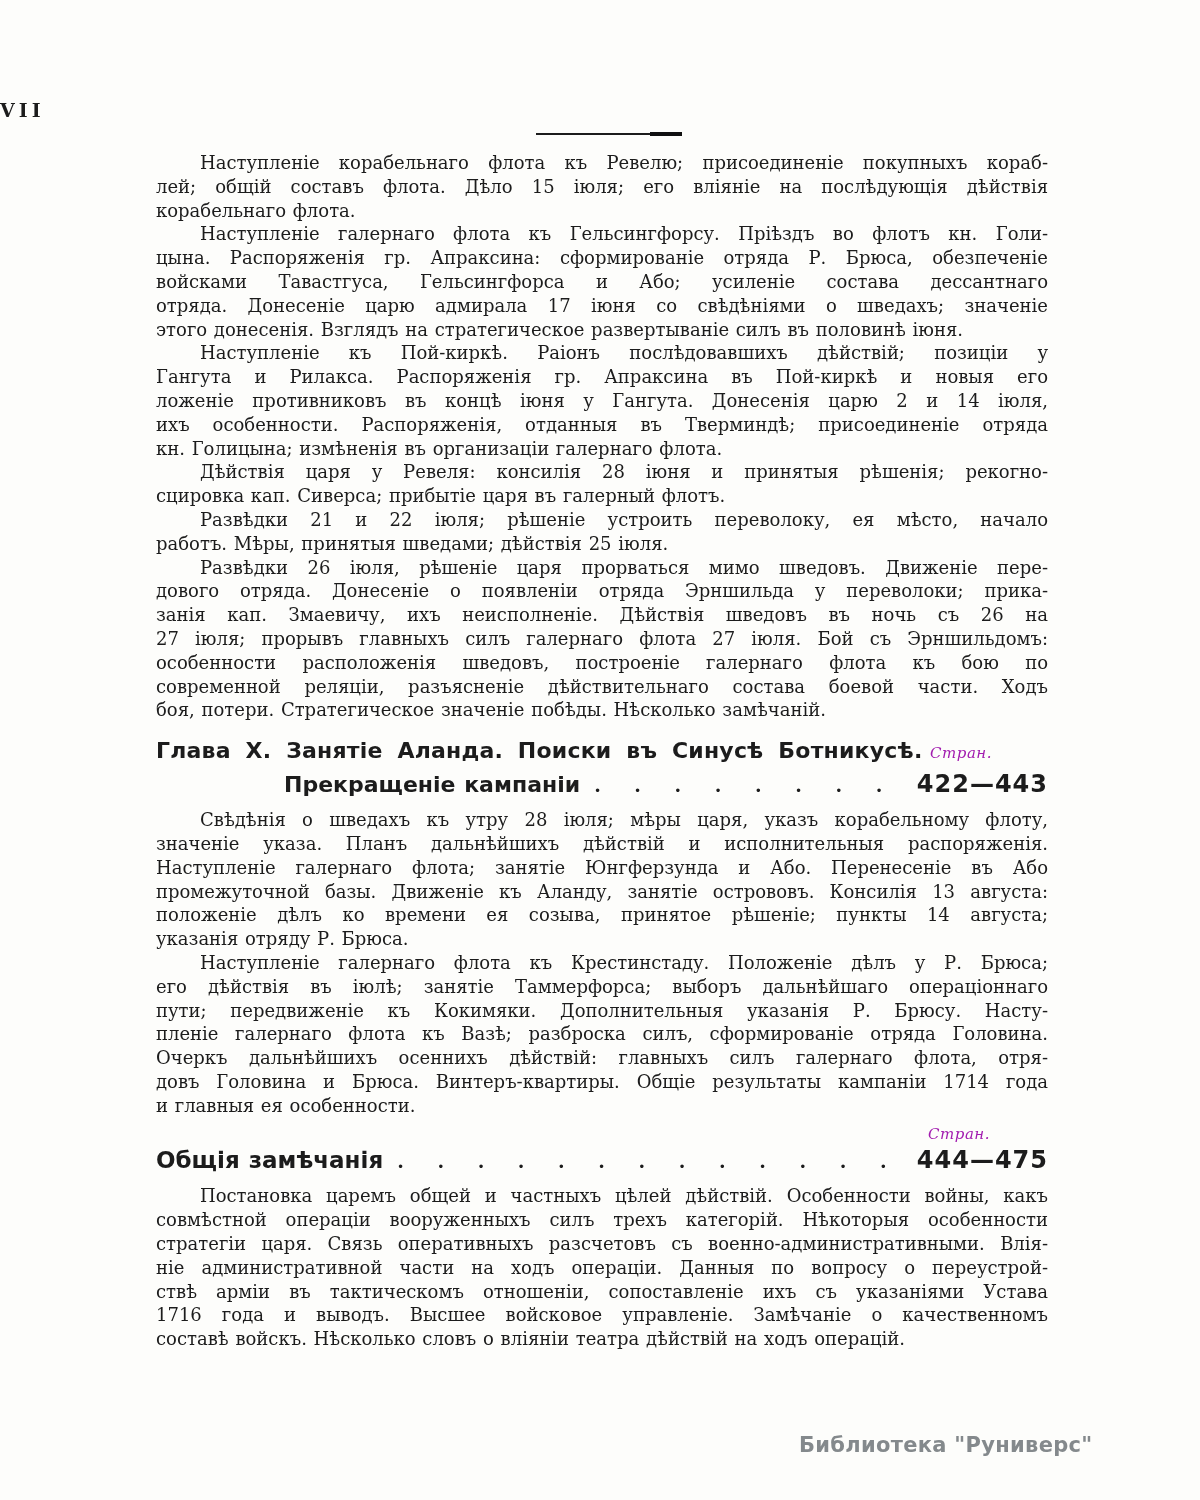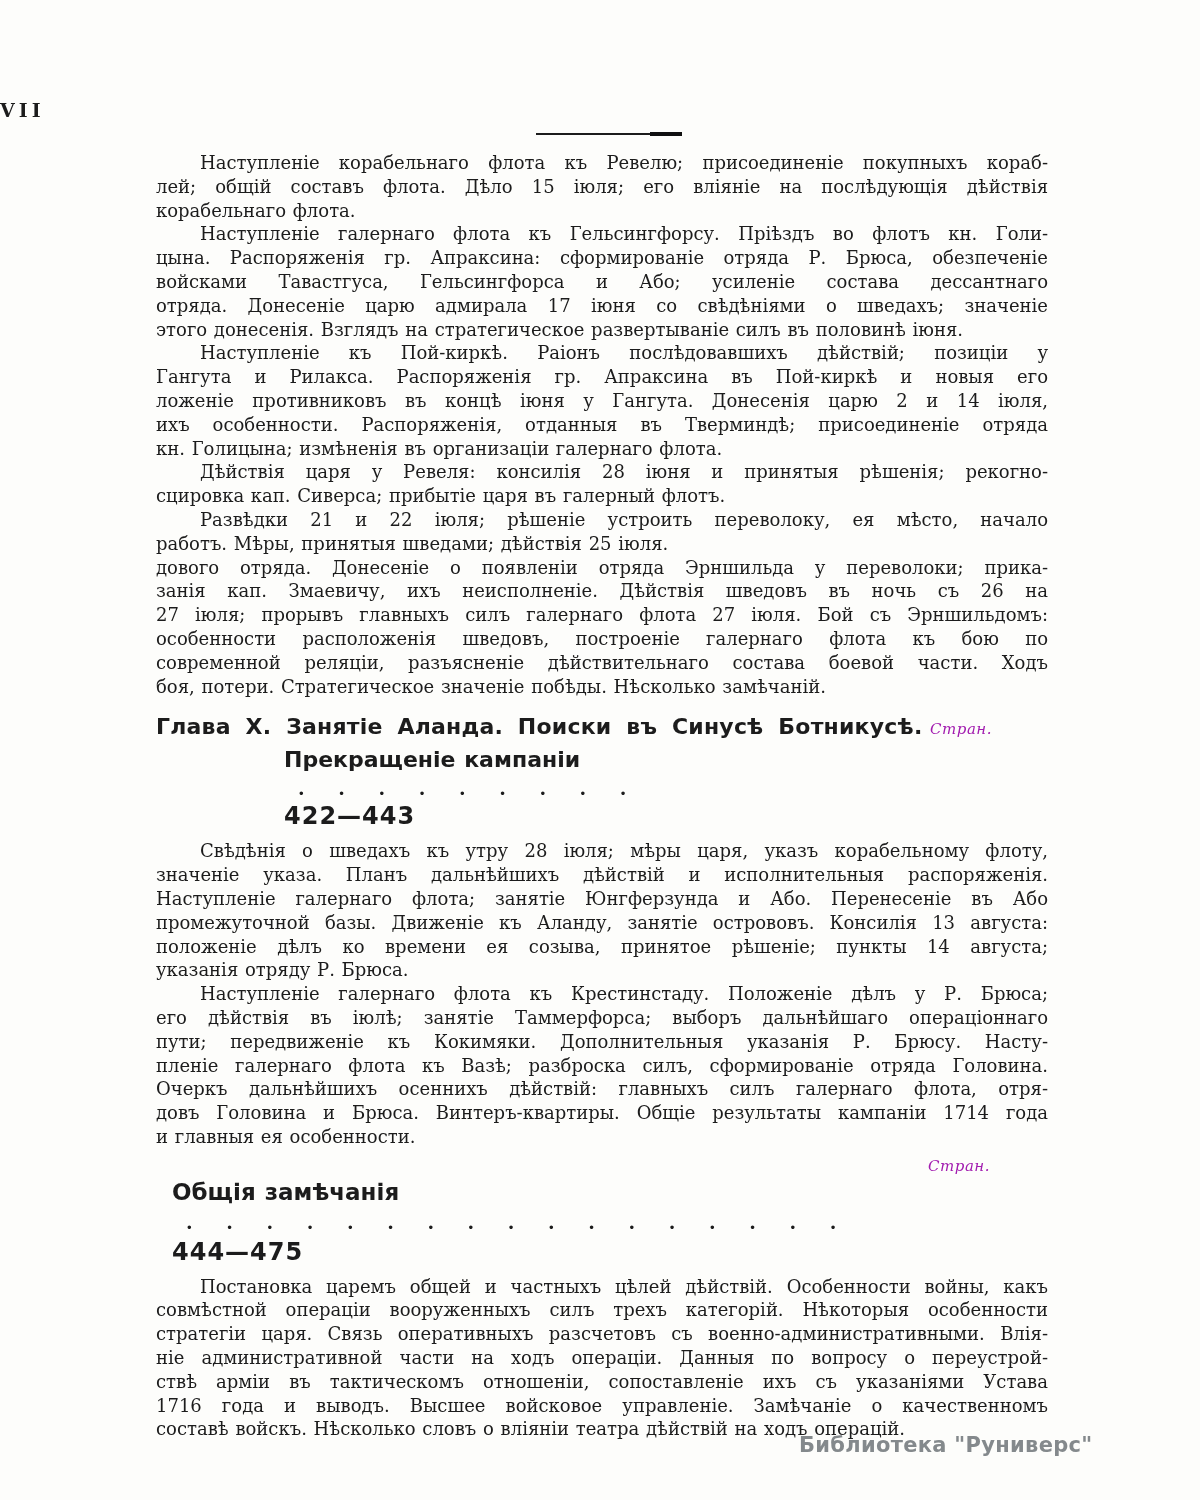--- a/index.html
+++ b/index.html
@@ -46,35 +46,35 @@
   .ch-row1 .title1 { flex:1; }
   .stran {
     font-family:"DejaVu Serif", serif; font-weight:normal; font-style:italic;
     font-size:15px; letter-spacing:0.5px; word-spacing:normal;
     color:#a21caf;
   }
   .ch-row1 .stran { margin-right:56px; }
   .ch-row2 {
     display:flex; align-items:baseline;
     padding-left:128px; margin-top:3px; margin-bottom:9px;
-    font-size:22px; line-height:28px;flex-direction:column;
+    font-size:22px; line-height:28px;
   }
   .leader {
     flex:1; overflow:hidden; white-space:nowrap;
     font-family:"DejaVu Serif", serif; font-weight:bold;
     font-size:19px; word-spacing:27px; padding:0 14px;
   }
   .range { font-size:24px; letter-spacing:1px; white-space:nowrap; }
 
   .stran-row { text-align:right; padding-right:58px; margin-top:7px; line-height:20px; }
   .gr-row {
     display:flex; align-items:baseline;
-    margin:1px 16px 8px;
+    margin:1px 0 8px;
     font-family:"DejaVu Sans", sans-serif; font-weight:bold;
-    font-size:23px; line-height:30px;flex-direction:column;
+    font-size:23px; line-height:30px;
   }
   .watermark {
     position:absolute; left:799px; top:1433px;
     font-family:"DejaVu Sans", sans-serif; font-weight:bold;
     font-size:21px; letter-spacing:0.3px;
     color:#84898c;
   }
 </style>
 </head>
 <body>
@@ -105,20 +105,21 @@
       </div>
     <div class="para">
         <div class="line first">Дѣйствія царя у Ревеля: консилія 28 іюня и принятыя рѣшенія; рекогно-</div>
         <div class="line last">сцировка кап. Сиверса; прибытіе царя въ галерный флотъ.</div>
       </div>
     <div class="para">
         <div class="line first">Развѣдки 21 и 22 іюля; рѣшеніе устроить переволоку, ея мѣсто, начало</div>
         <div class="line last">работъ. Мѣры, принятыя шведами; дѣйствія 25 іюля.</div>
       </div>
     <div class="para">
+        <div class="line first">Развѣдки 26 іюля, рѣшеніе царя прорваться мимо шведовъ. Движеніе пере-</div>
         <div class="line">дового отряда. Донесеніе о появленіи отряда Эрншильда у переволоки; прика-</div>
         <div class="line">занія кап. Змаевичу, ихъ неисполненіе. Дѣйствія шведовъ въ ночь съ 26 на</div>
         <div class="line">27 іюля; прорывъ главныхъ силъ галернаго флота 27 іюля. Бой съ Эрншильдомъ:</div>
         <div class="line">особенности расположенія шведовъ, построеніе галернаго флота къ бою по</div>
         <div class="line">современной реляціи, разъясненіе дѣйствительнаго состава боевой части. Ходъ</div>
         <div class="line last">боя, потери. Стратегическое значеніе побѣды. Нѣсколько замѣчаній.</div>
       </div>
 
     <div class="chapter-head">
       <div class="ch-row1">

